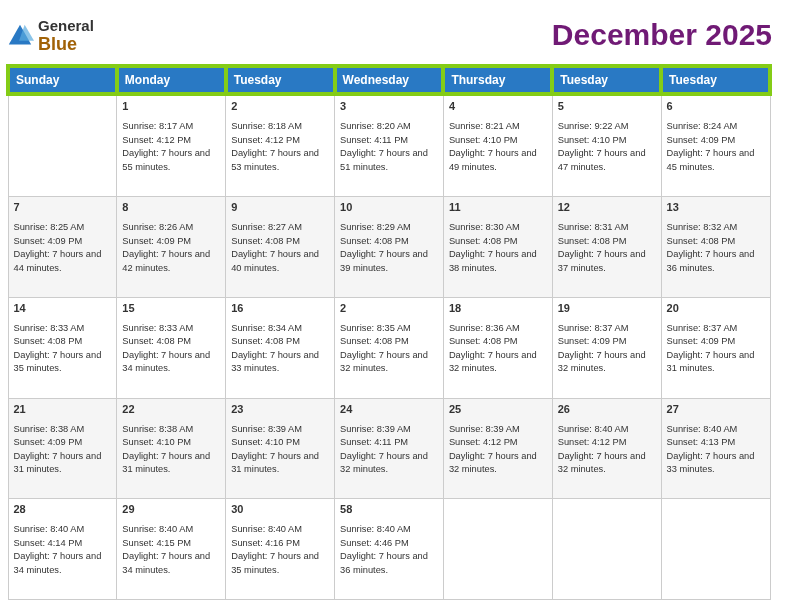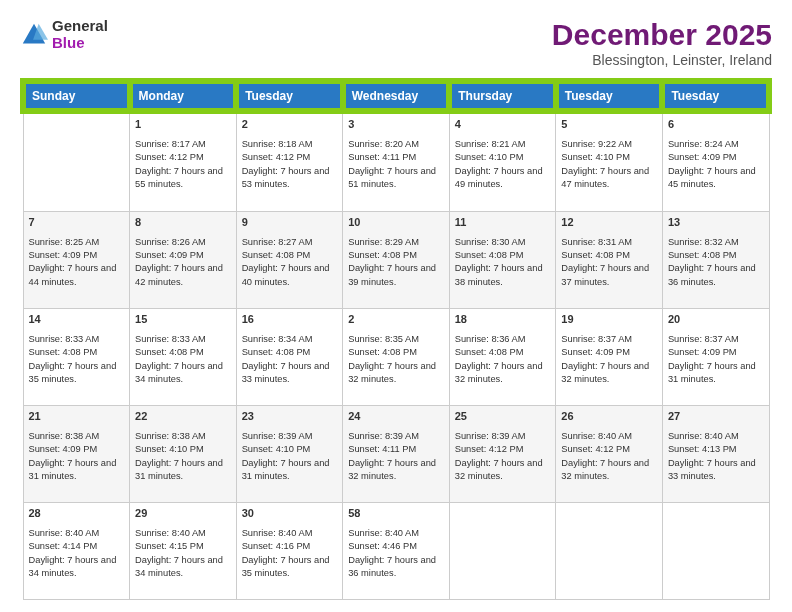--- a/index.html
+++ b/index.html
@@ -6,21 +6,21 @@
     body {
       font-family: Arial, sans-serif;
       background: #fff;
       width: 792px;
       height: 612px;
       overflow: hidden;
     }
     .page {
       width: 792px;
       height: 612px;
-      padding: 18px 20px 12px 20px;
+      padding: 18px 20px 12px 6px;
       display: flex;
       flex-direction: column;
     }
     .header {
       display: flex;
       justify-content: space-between;
       align-items: flex-start;
       margin-bottom: 10px;
     }
     .logo {
@@ -31,23 +31,23 @@
       display: flex;
       flex-direction: column;
       line-height: 1.1;
     }
     .logo-general {
       font-size: 15px;
       font-weight: bold;
       color: #333;
     }
     .logo-blue {
-      font-size: 15px;
+      font-size: 18px;
       font-weight: bold;
-      color: #a21caf;
+      color: #a16207;
     }
     .logo-icon {
       width: 28px;
       height: 28px;
       margin-right: 4px;
     }
     .title-block {
       text-align: right;
     }
     .main-title {
@@ -63,21 +63,21 @@
       width: 100%;
       border-collapse: collapse;
       flex: 1;
     }
     .calendar th {
       background-color: #2979c4;
       color: #fff;
       font-size: 12px;
       font-weight: bold;
       padding: 5px 6px;
-      border: 6px solid #84cc16;
+      border: 4px solid #84cc16;
       text-align: left;
     }
     .calendar td {
       border: 1px solid #ccc;
       vertical-align: top;
       padding: 4px 5px;
       font-size: 9.5px;
       color: #333;
       width: calc(100% / 7);
       background: #fff;
@@ -110,21 +110,20 @@
         <polygon points="15,3 27,24 3,24" fill="#2979c4"></polygon>
         <polygon points="20,3 30,20 14,20" fill="#5aabde" opacity="0.7"></polygon>
       </svg>
       <div class="logo-text">
         <span class="logo-general">General</span>
         <span class="logo-blue">Blue</span>
       </div>
     </div>
     <div class="title-block">
       <div class="main-title">December 2025</div>
-      <div class="subtitle">Blessington, Leinster, Ireland</div>
     </div>
   </div>
 
   <table class="calendar">
     <thead>
       <tr>
       <th>Sunday</th>
           <th>Monday</th>
           <th>Tuesday</th>
           <th>Wednesday</th>

